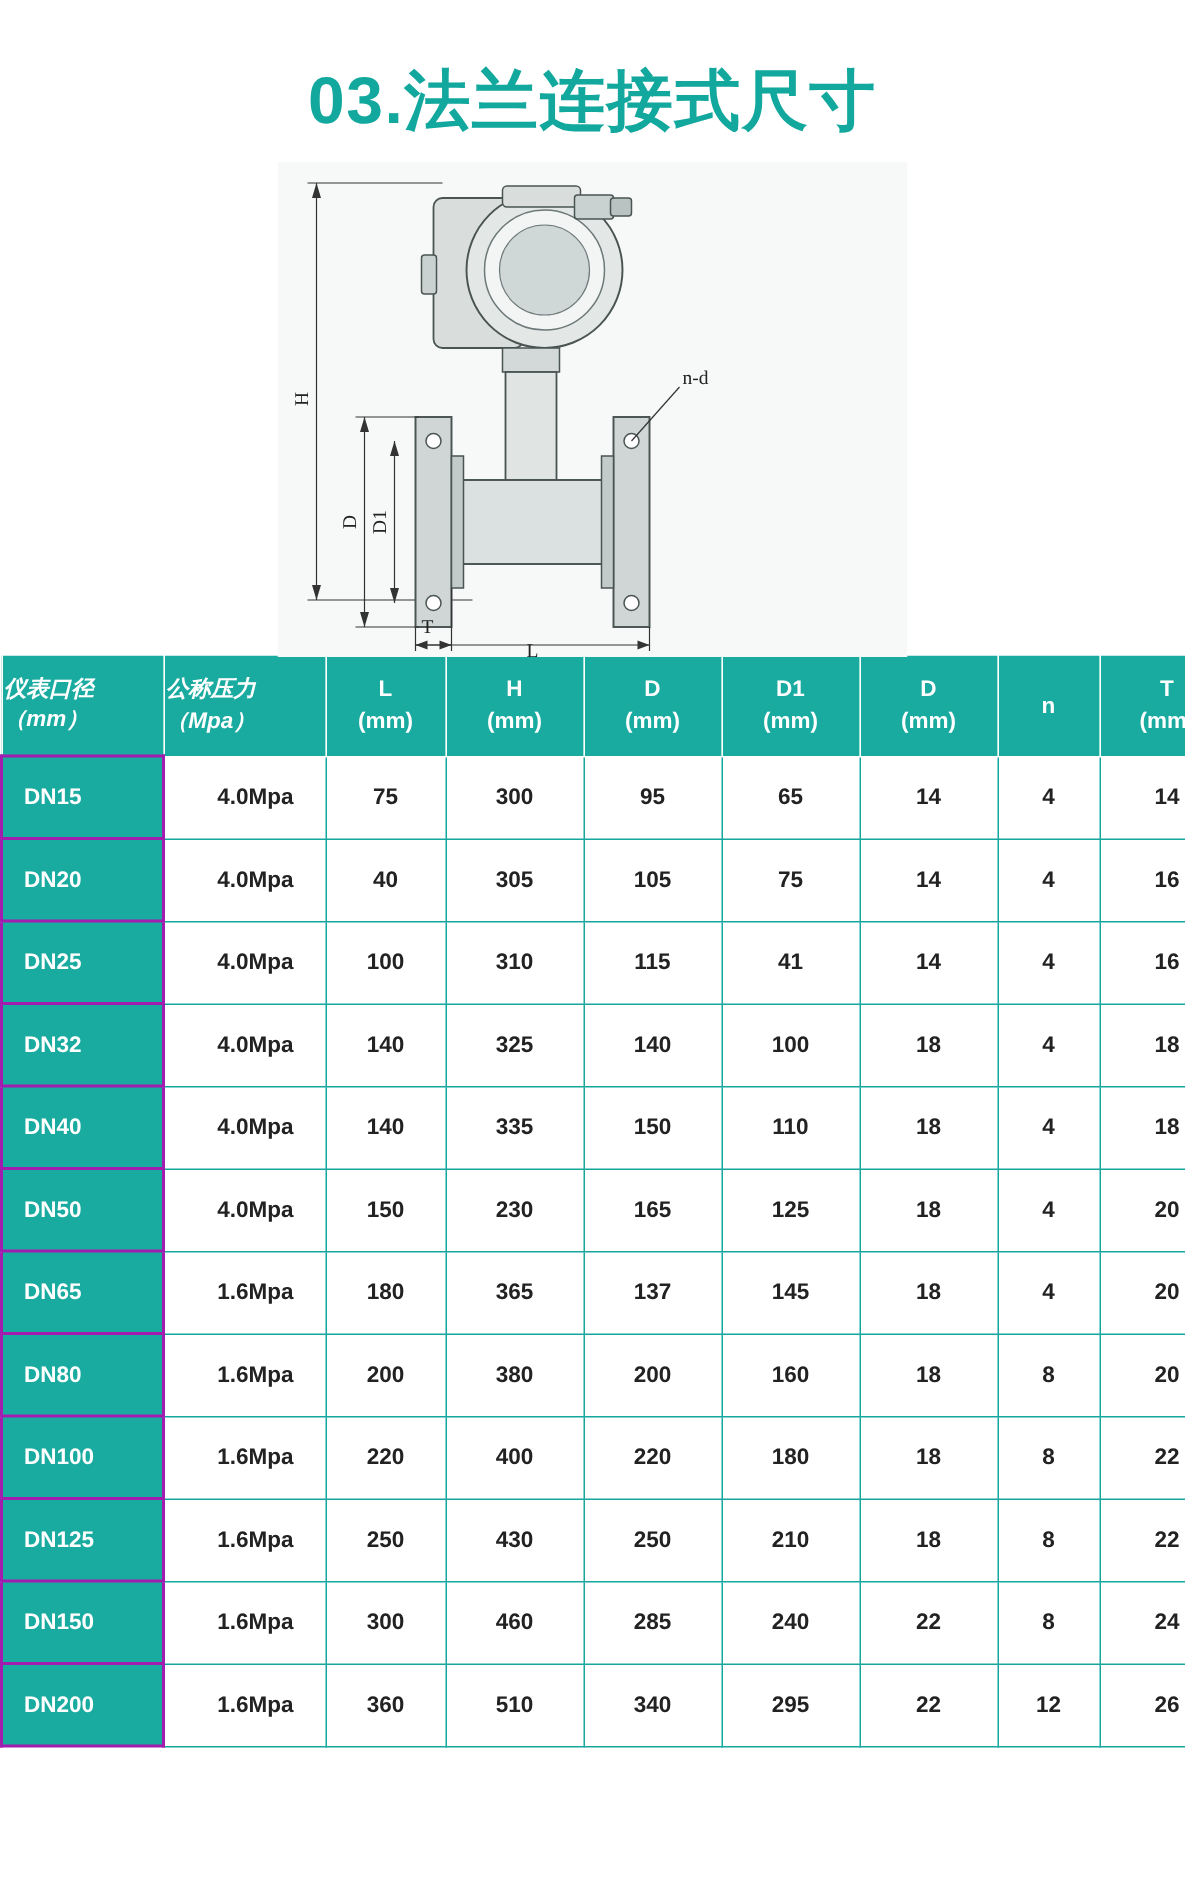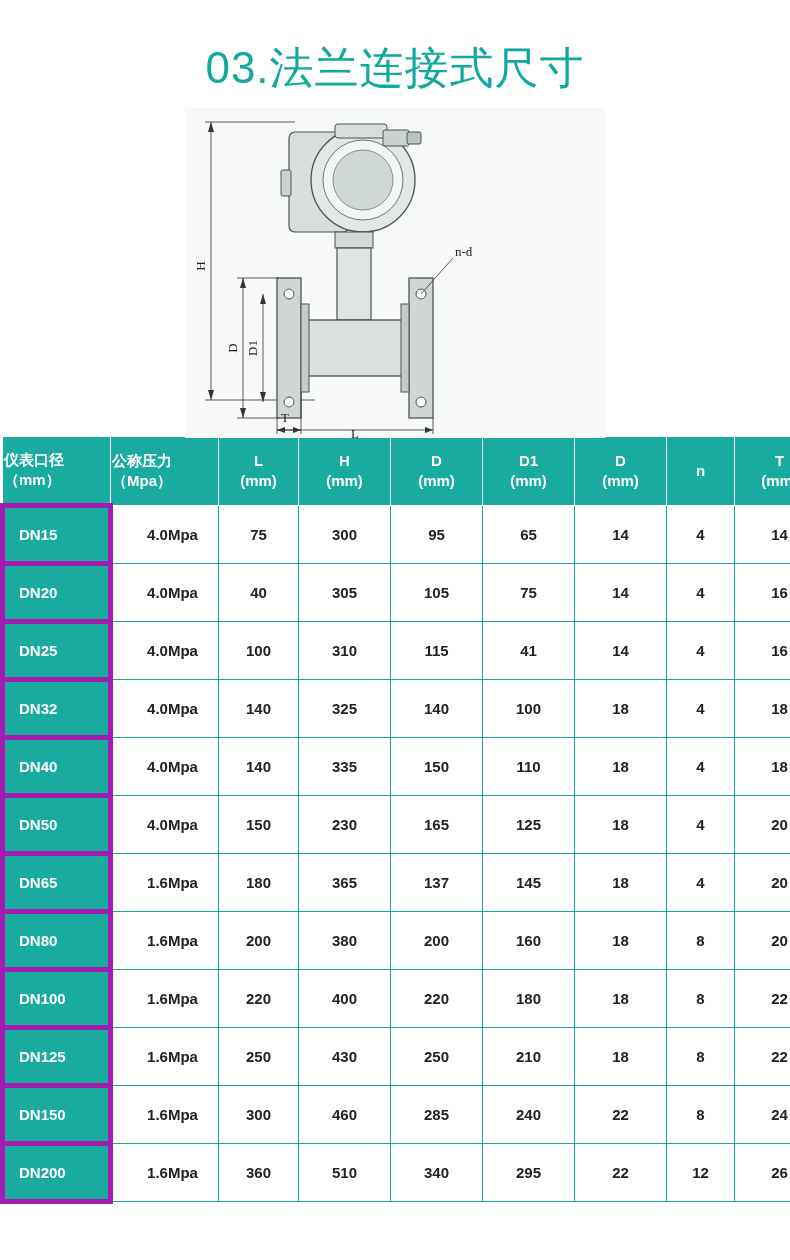--- a/index.html
+++ b/index.html
@@ -16,21 +16,21 @@
     overflow: hidden;
   }
   .page {
     width: 790px;
     height: 1260px;
     position: relative;
   }
   .title {
     text-align: center;
     font-size: 44px;
-    font-weight: normal;
+    font-weight: bold;
     color: #13a89e;
     letter-spacing: 1px;
     padding-top: 44px;
     line-height: 1.1;
   }
   .diagram-wrap {
     width: 790px;
     height: 310px;
     position: relative;
     margin-top: 16px;
@@ -56,32 +56,33 @@
   table.dims thead th {
     background: #1aaba0;
     color: #ffffff;
     height: 66px;
     font-size: 15px;
     line-height: 1.35;
   }
   table.dims thead th.first, table.dims thead th.second {
     text-align: left;
     padding-left: 1px;
+    font-style: italic;
   }
   table.dims tbody td {
     background: #ffffff;
     color: #222222;
     border: 1px solid #15a79d;
   }
   table.dims tbody td.rowhead {
     background: #1aaba0;
     color: #ffffff;
     text-align: left;
     padding-left: 14px;
-    border: 5px solid #a21caf;
+    border: 2px solid #a21caf;
   }
   table.dims tbody td.pressure {
     text-align: center;
     padding-left: 14px;
   }
   .hdr-line2 { display:block; }
   
   col.c0 { width: 108px; }
   col.c1 { width: 108px; }
   col.c2 { width: 80px; }

